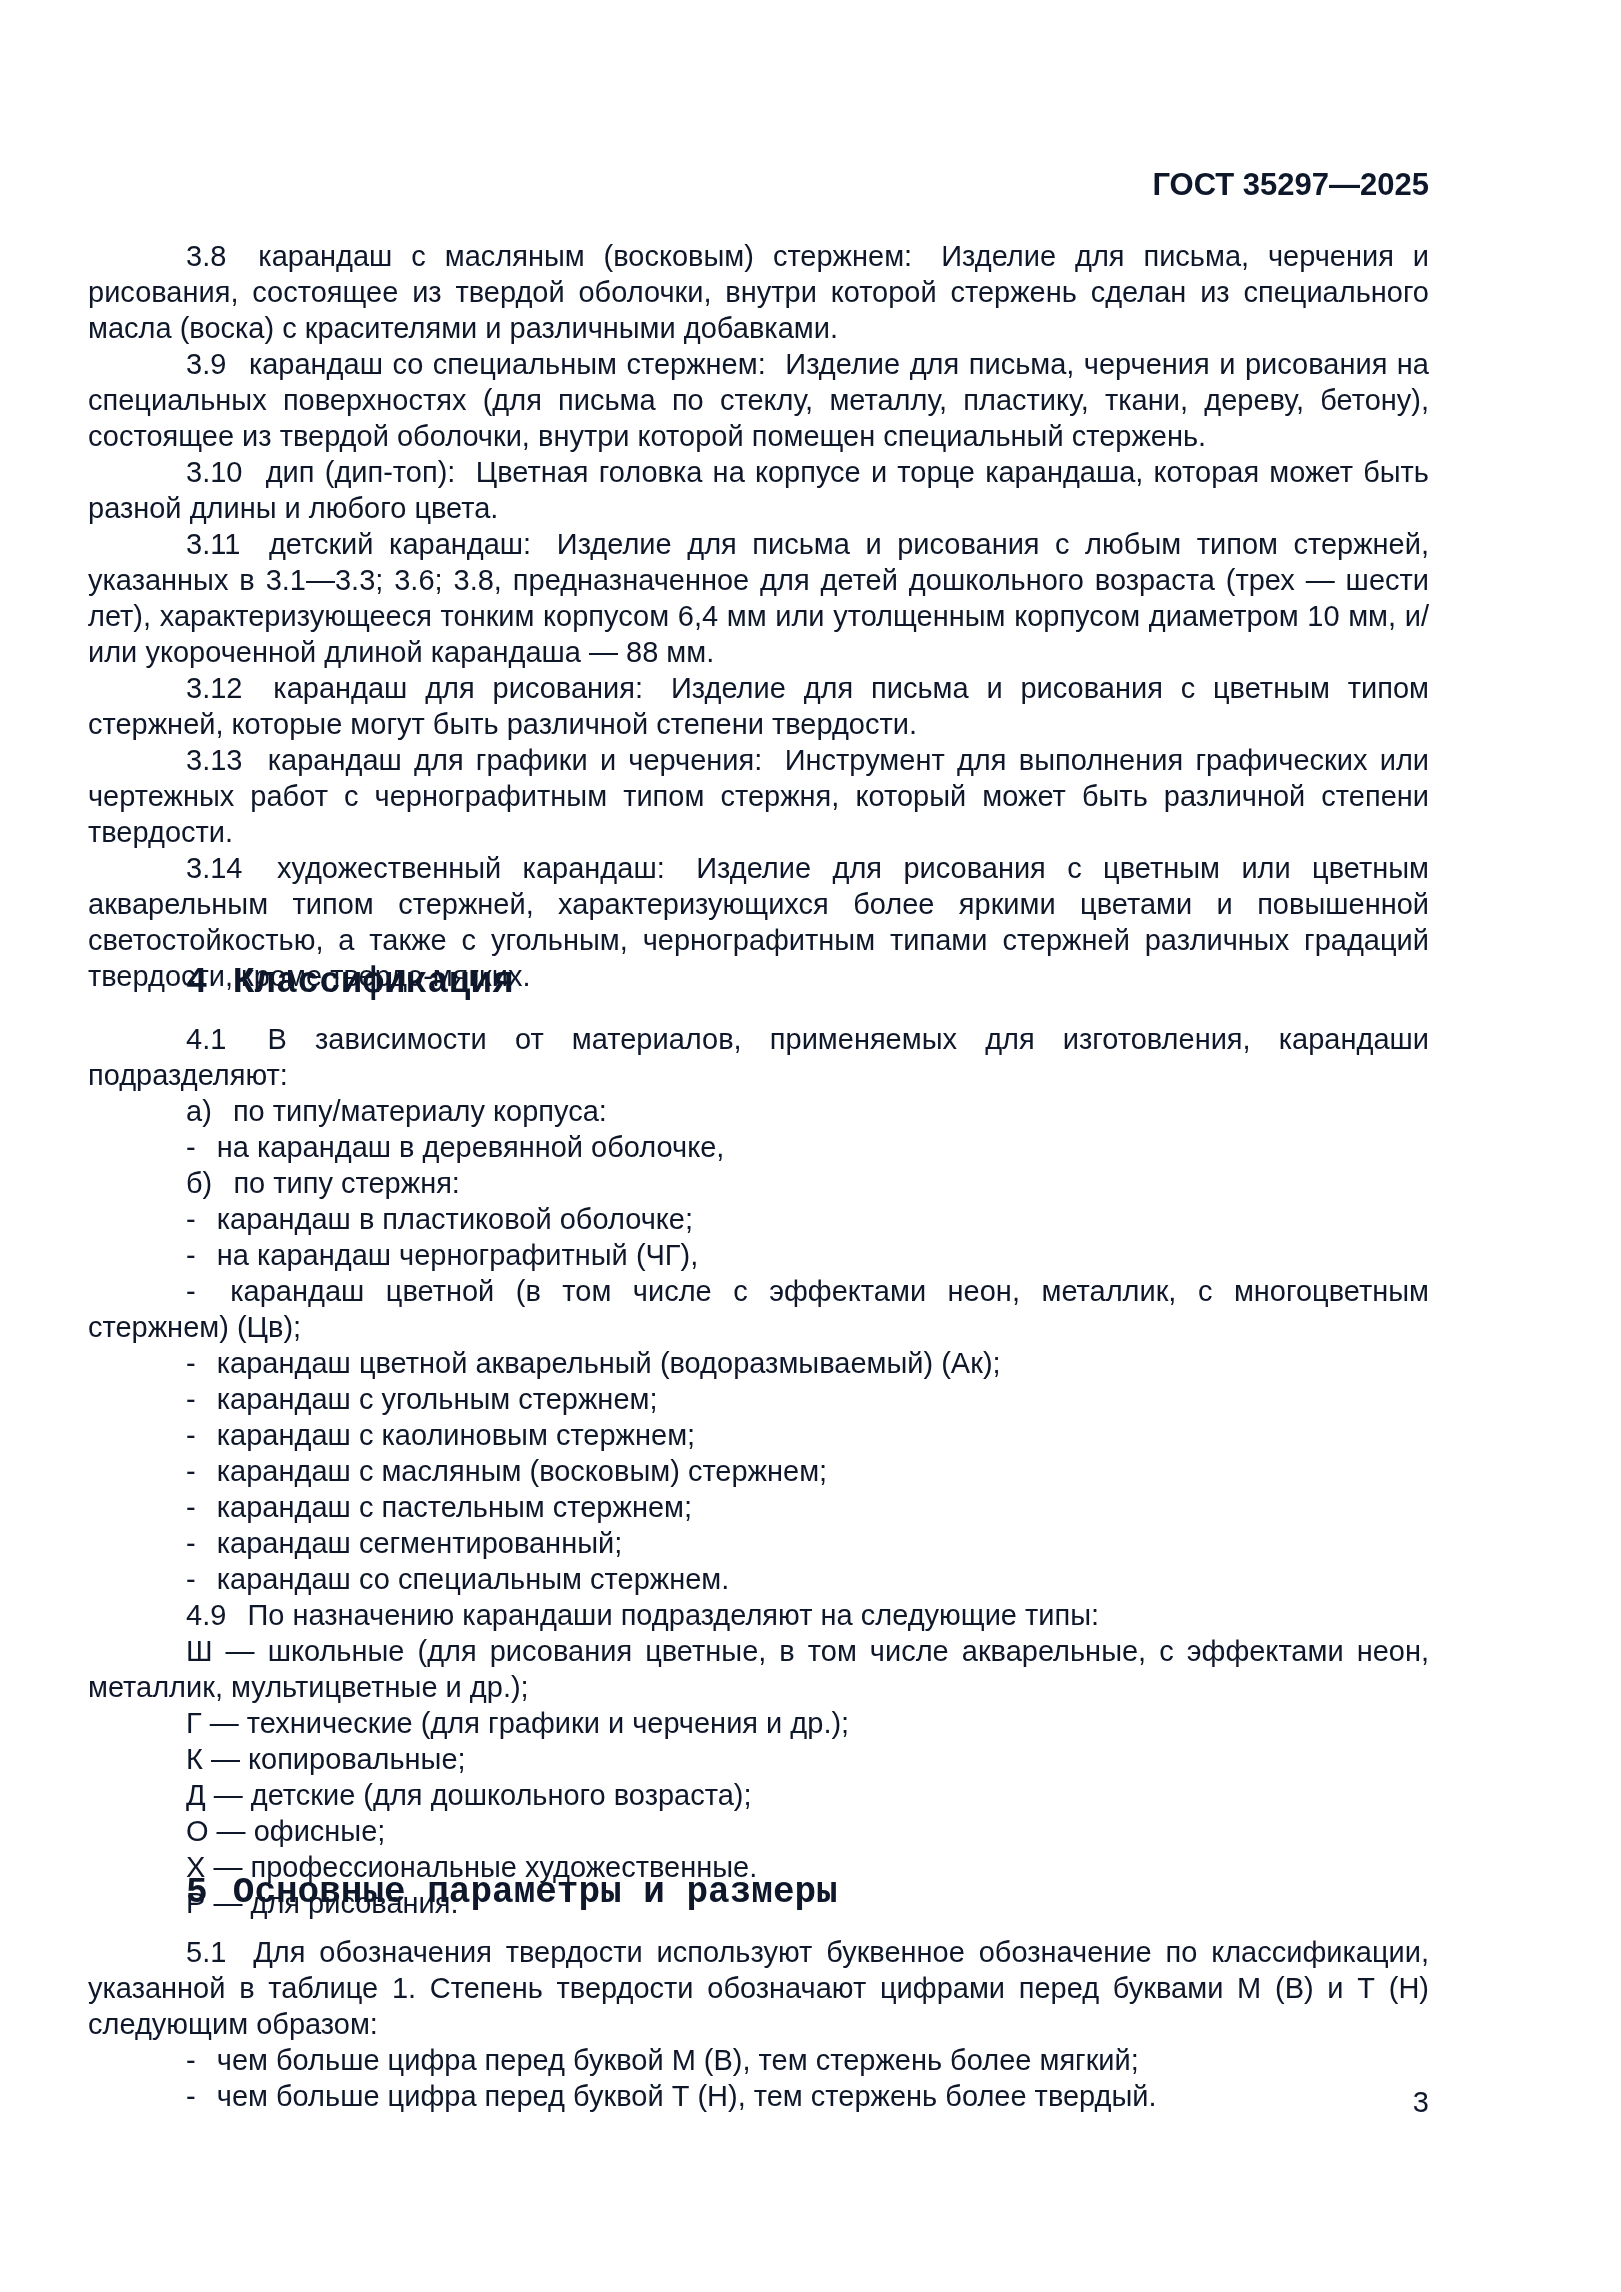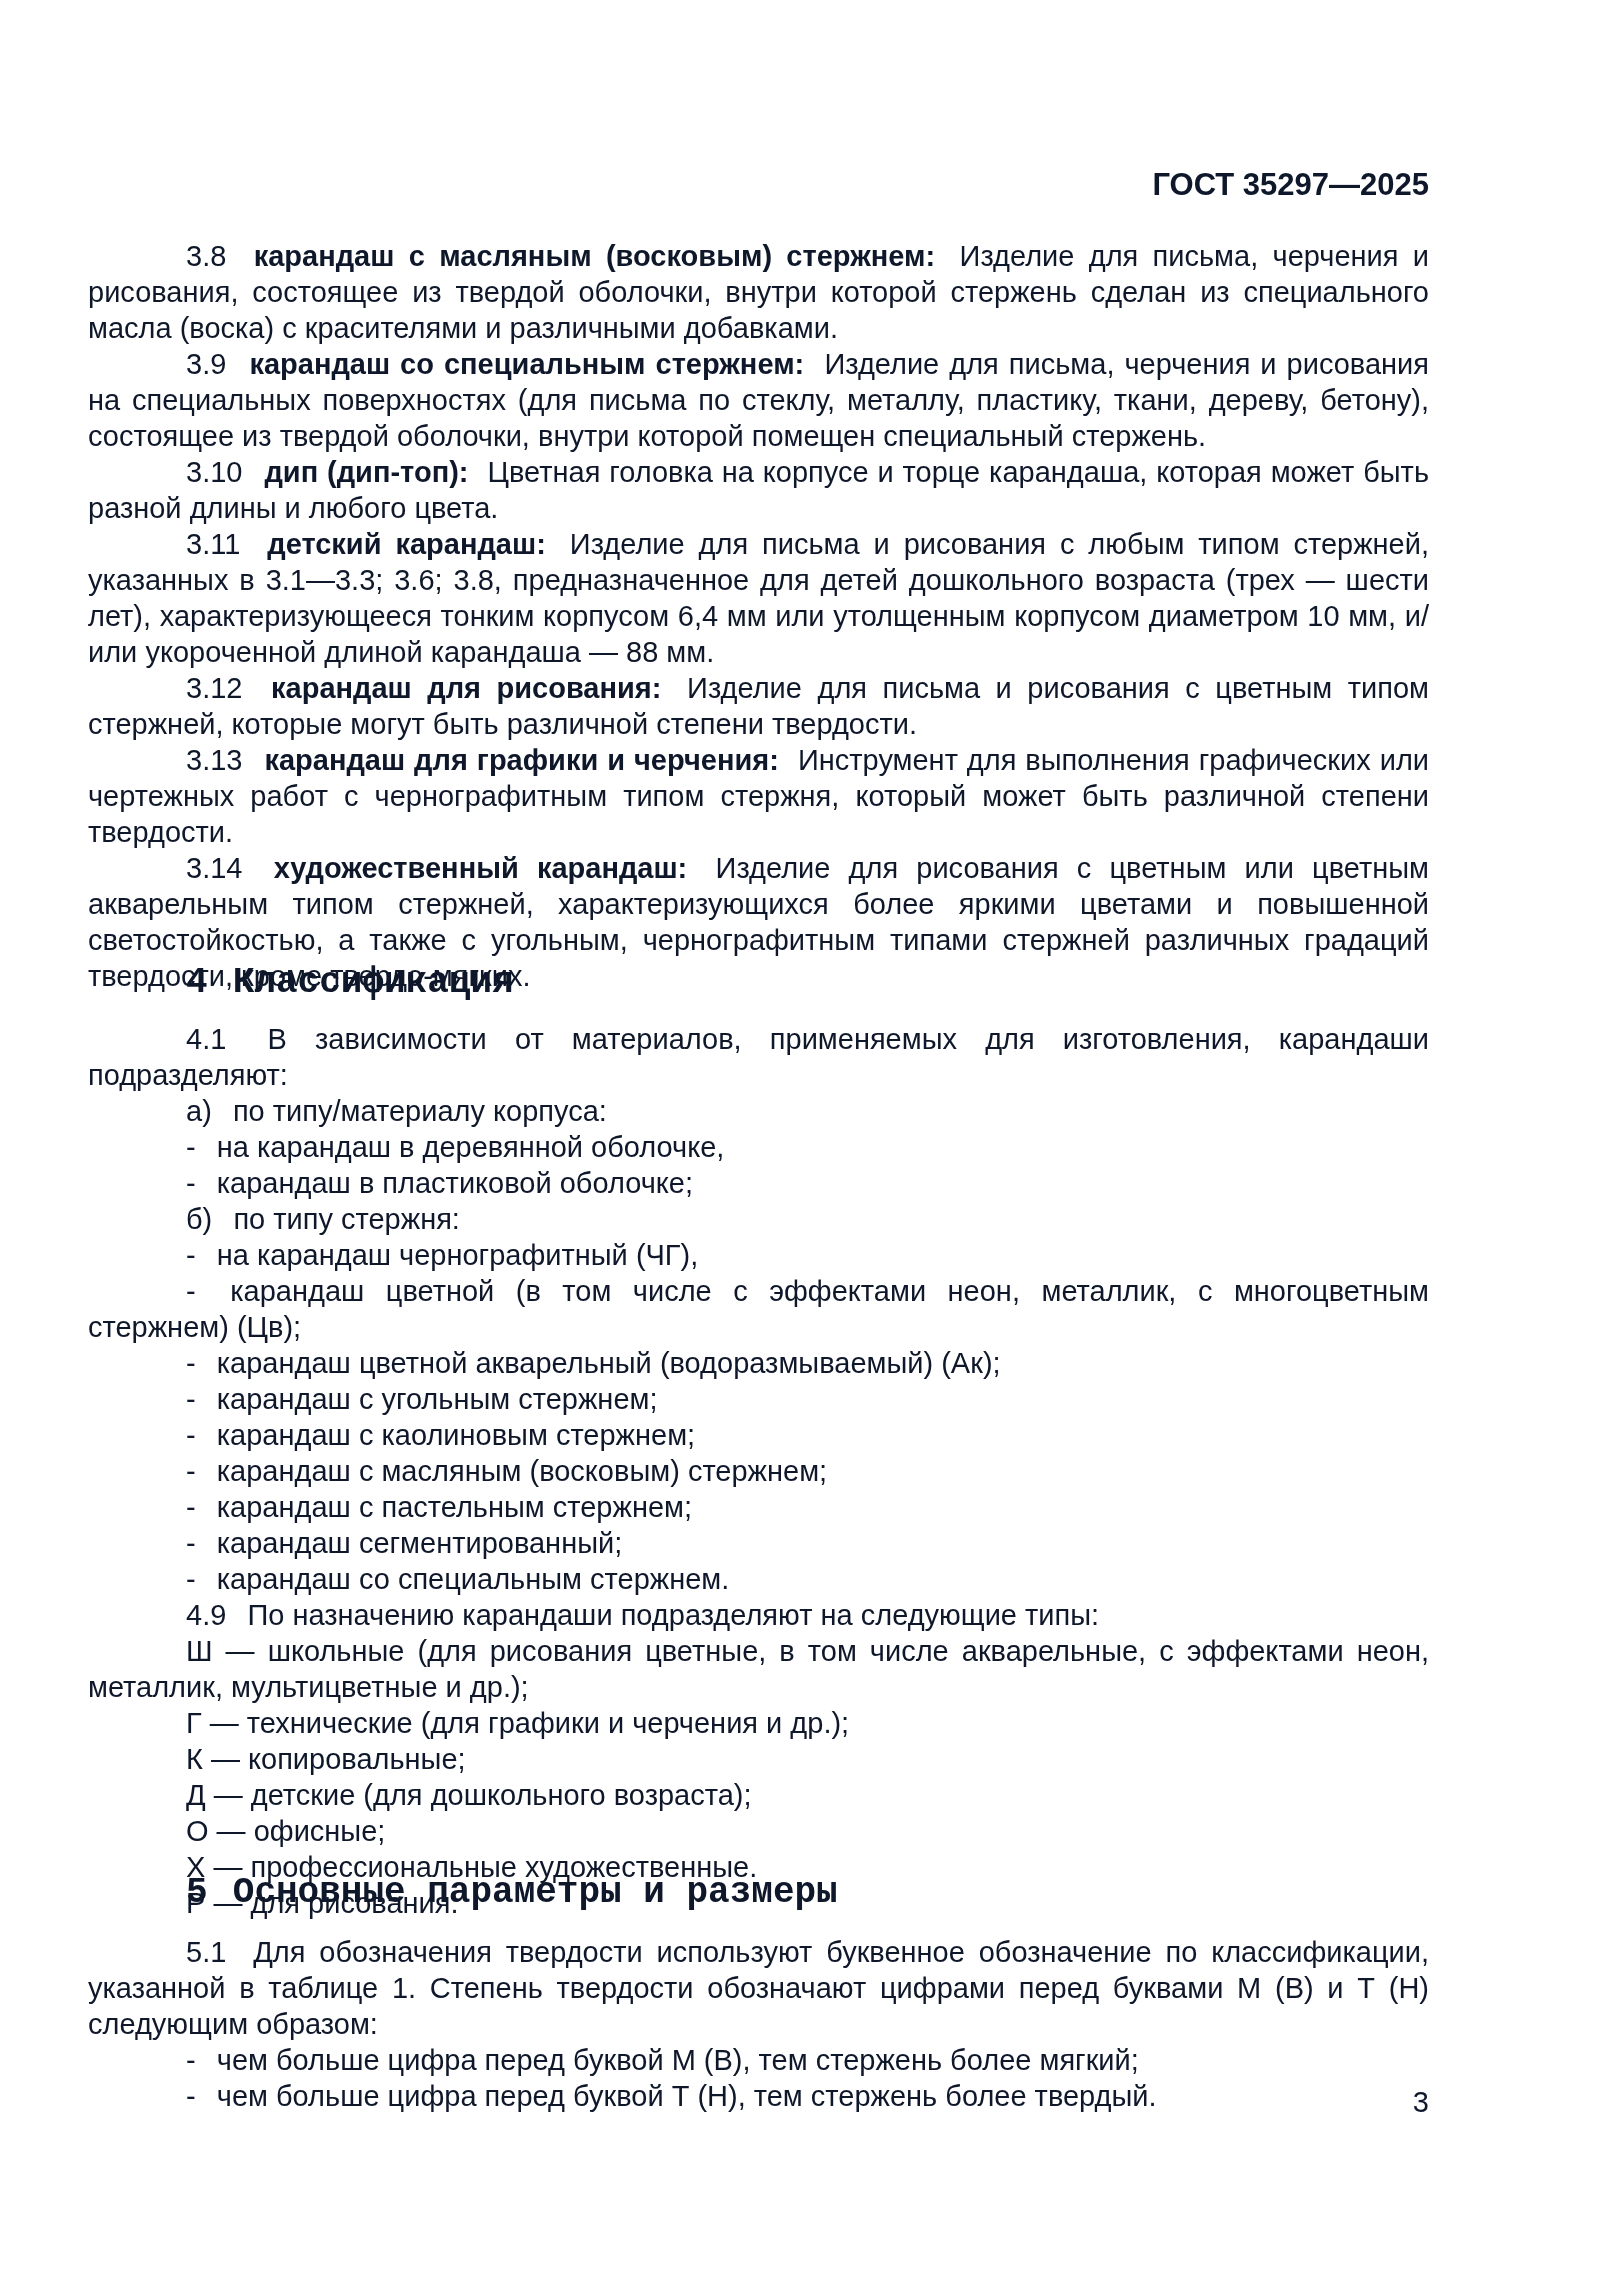--- a/index.html
+++ b/index.html
@@ -19,21 +19,21 @@
   .doc-header { top: 146px; text-align: right; font-weight: 700; font-size: 31px; line-height: 37px; }
   #definitions { top: 218px; }
   .heading { font-size: 36px; line-height: 43px; font-weight: 700; margin: 0; text-indent: 98px; font-family: Liberation Mono, monospace; }
   #heading4 { top: 941px; }
   #section4 { top: 1001px; }
   #heading5 { top: 1851px; }
   #section5 { top: 1914px; }
   .page-number { top: 2064px; text-align: right; }
   .para { margin: 0; text-indent: 98px; text-align: justify; }
   .pnum { margin-right: 0.45em; }
-  .term { font-weight: 700; margin-right: 0.35em; }
+  .term { font-weight: 400; margin-right: 0.35em; }
   .hnum { margin-right: 0.7em; }
 </style>
 </head>
 <body>
 
 <div class="page">
 
   <div class="block doc-header">ГОСТ 35297—2025</div>
 
   <section class="block" id="definitions">
@@ -45,22 +45,22 @@
       <p class="para"><span class="pnum">3.13</span> <b class="term">карандаш для графики и черчения:</b> <span>Инструмент для выполнения графических или чертежных работ с чернографитным типом стержня, который может быть различной степени твердости.</span></p>
       <p class="para"><span class="pnum">3.14</span> <b class="term">художественный карандаш:</b> <span>Изделие для рисования с цветным или цветным акварельным типом стержней, характеризующихся более яркими цветами и повышенной светостойкостью, а также с угольным, чернографитным типами стержней различных градаций твердости, кроме твердо-мягких.</span></p>
     </section>
 
   <h2 class="block heading" id="heading4"><span class="hnum">4</span><span>Классификация</span></h2>
 
   <section class="block" id="section4">
       <p class="para"><span class="pnum">4.1</span> <span>В зависимости от материалов, применяемых для изготовления, карандаши подразделяют:</span></p>
       <p class="para"><span class="pnum">а)</span> <span>по типу/материалу корпуса:</span></p>
       <p class="para"><span class="pnum">-</span> <span>на карандаш в деревянной оболочке,</span></p>
+      <p class="para"><span class="pnum">б)</span> <span>по типу стержня:</span></p>
       <p class="para"><span class="pnum">-</span> <span>карандаш в пластиковой оболочке;</span></p>
-      <p class="para"><span class="pnum">б)</span> <span>по типу стержня:</span></p>
       <p class="para"><span class="pnum">-</span> <span>на карандаш чернографитный (ЧГ),</span></p>
       <p class="para"><span class="pnum">-</span> <span>карандаш цветной (в том числе с эффектами неон, металлик, с многоцветным стержнем) (Цв);</span></p>
       <p class="para"><span class="pnum">-</span> <span>карандаш цветной акварельный (водоразмываемый) (Ак);</span></p>
       <p class="para"><span class="pnum">-</span> <span>карандаш с угольным стержнем;</span></p>
       <p class="para"><span class="pnum">-</span> <span>карандаш с каолиновым стержнем;</span></p>
       <p class="para"><span class="pnum">-</span> <span>карандаш с масляным (восковым) стержнем;</span></p>
       <p class="para"><span class="pnum">-</span> <span>карандаш с пастельным стержнем;</span></p>
       <p class="para"><span class="pnum">-</span> <span>карандаш сегментированный;</span></p>
       <p class="para"><span class="pnum">-</span> <span>карандаш со специальным стержнем.</span></p>
       <p class="para"><span class="pnum">4.9</span> <span>По назначению карандаши подразделяют на следующие типы:</span></p>

